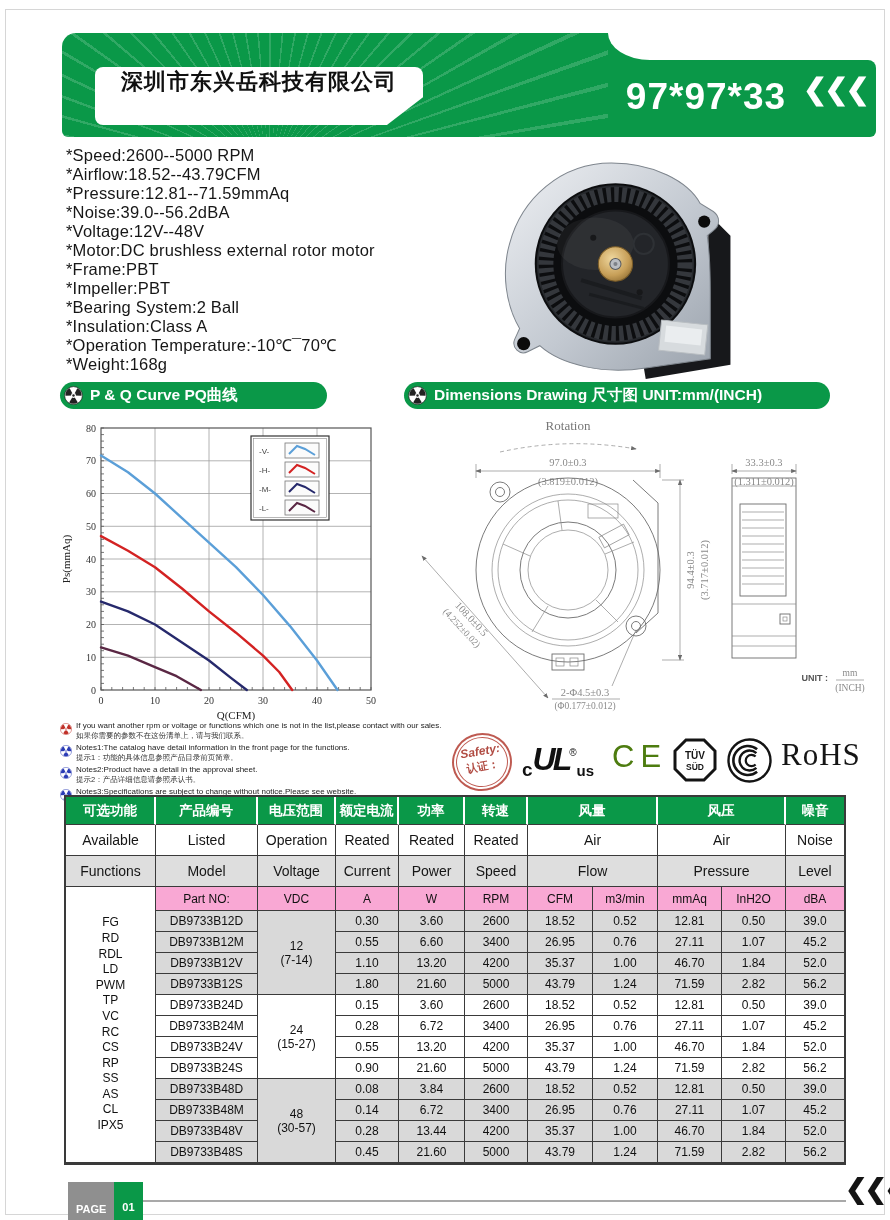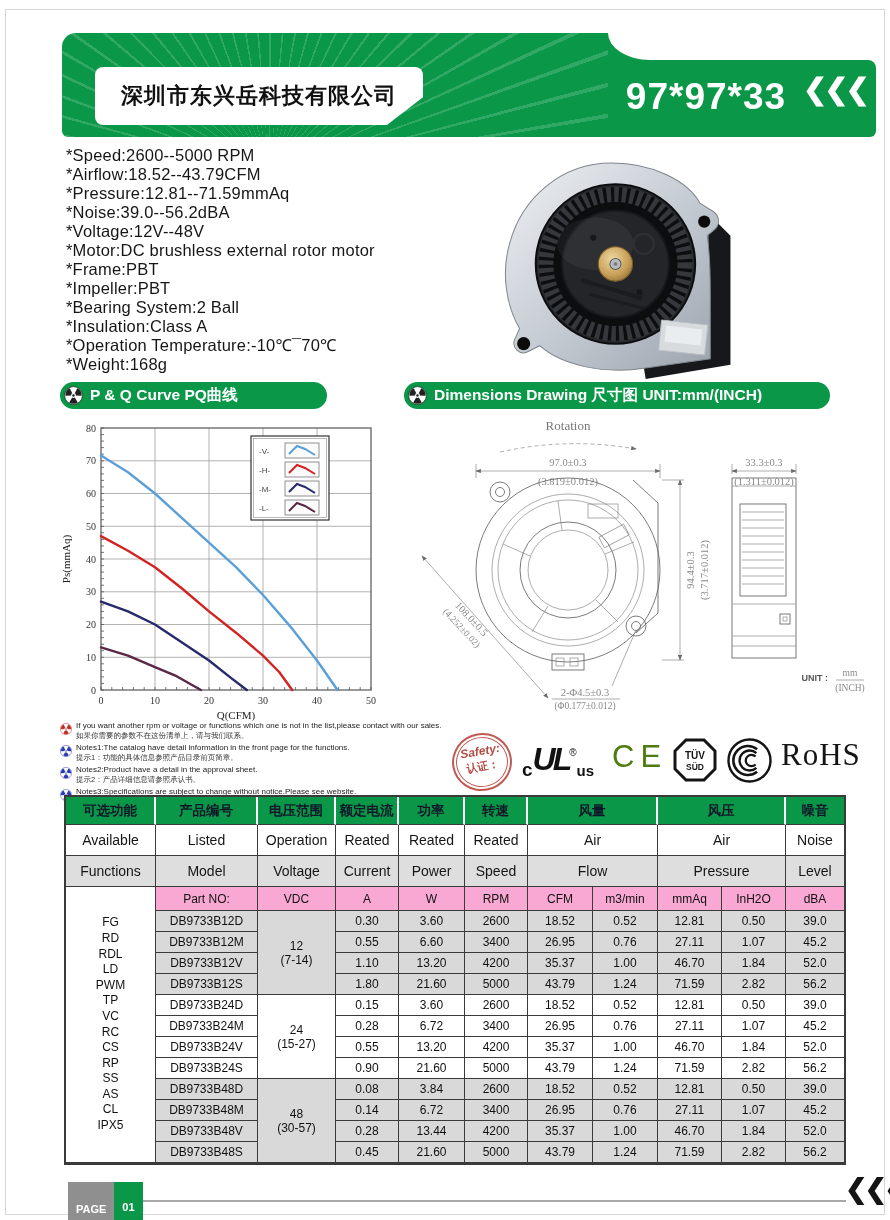--- a/index.html
+++ b/index.html
@@ -9,21 +9,21 @@
   
   .banner-top{position:absolute;left:62px;top:33px;width:546px;height:104px;background:#0a9848;
               border-radius:14px 0 0 6px;overflow:hidden;}
   .banner-top::after{content:'';position:absolute;inset:0;
      background:repeating-conic-gradient(from 240deg at 38% 135%, rgba(255,255,255,0.16) 0deg 0.7deg, rgba(255,255,255,0) 0.7deg 5deg);}
   .banner-right{position:absolute;left:608px;top:60px;width:268px;height:77px;background:#0a9848;border-radius:0 8px 6px 0;}
   .banner-fillet{position:absolute;left:608px;top:33px;width:42px;height:27px;background:#0a9848;}
   .banner-fillet::after{content:'';position:absolute;inset:0;background:#fff;border-bottom-left-radius:100% 100%;}
   .company-box{position:absolute;left:95px;top:67px;width:328px;height:58px;background:#fff;border-radius:8px;
                clip-path:polygon(0 0,100% 0,100% 52%,89% 100%,0 100%);
-               display:flex;align-items:center;justify-content:center;z-index:3;}
+               display:flex;align-items:flex-start;justify-content:center;z-index:3;}
   .company-box span{font-size:22px;font-weight:600;letter-spacing:1px;color:#101010;}
   .size-label{position:absolute;left:612px;top:66px;width:188px;height:62px;z-index:3;color:#fff;
               font-size:37px;font-weight:bold;text-align:center;line-height:62px;letter-spacing:1px;}
   .hdr-chev{position:absolute;left:803px;top:72px;z-index:3;color:#fff;font-size:29px;font-weight:bold;letter-spacing:-3px;}
   
   #spec-list{position:absolute;left:66px;top:146px;width:430px;}
   .spec-line{font-size:16.5px;line-height:19px;color:#161616;letter-spacing:0.2px;}
   
   #fan{position:absolute;left:492px;top:151px;width:258px;height:230px;}
   
@@ -72,21 +72,21 @@
   .ul-us{font-size:15px;font-weight:bold;vertical-align:-6px;}
   .ce-mark{position:absolute;left:172px;top:10px;font-size:31px;letter-spacing:6px;color:#4d7c0f;}
   .tuv-mark{position:absolute;left:232px;top:8px;width:46px;height:46px;}
   .ccc-mark{position:absolute;left:286px;top:8px;width:47px;height:47px;}
   .rohs-mark{position:absolute;left:341px;top:8px;font-family:"Liberation Serif",serif;font-size:31px;color:#151515;letter-spacing:1px;}
   
   #spec-table{position:absolute;left:64px;top:795px;border:2px solid #3a3a3a;border-spacing:0;table-layout:fixed;}
   #spec-table th,#spec-table td{box-sizing:border-box;border-right:1px solid #3a3a3a;border-bottom:1px solid #3a3a3a;
         text-align:center;vertical-align:middle;padding:0;overflow:hidden;}
   #spec-table th:last-child,#spec-table td:last-child{border-right:none;}
-  .hdr-cn th{background:#0a9848;color:#0f172a;font-size:13.5px;font-weight:bold;height:28px;border-right:2px solid #fff !important;}
+  .hdr-cn th{background:#0a9848;color:#ffffff;font-size:13.5px;font-weight:bold;height:28px;border-right:2px solid #fff !important;}
   .hdr-cn th:last-child{border-right:none !important;}
   .hdr-en th{height:31px;font-size:14px;font-weight:normal;color:#151515;background:#fff;}
   .hdr-gray th{background:#dedede;}
   .hdr-units td{height:24px;font-size:12px;background:#f9a8d4;}
   tr.data td{height:21px;font-size:12px;background:#fff;}
   tr.shaded td{background:#d9d9d9;}
   td.fn-cell{background:#fff !important;font-size:12px;line-height:15.6px;}
   td.volt{font-size:12px;line-height:14px;}
   
   .footer-line{position:absolute;left:68px;top:1200px;width:778px;height:2px;background:#a9a9a9;}

